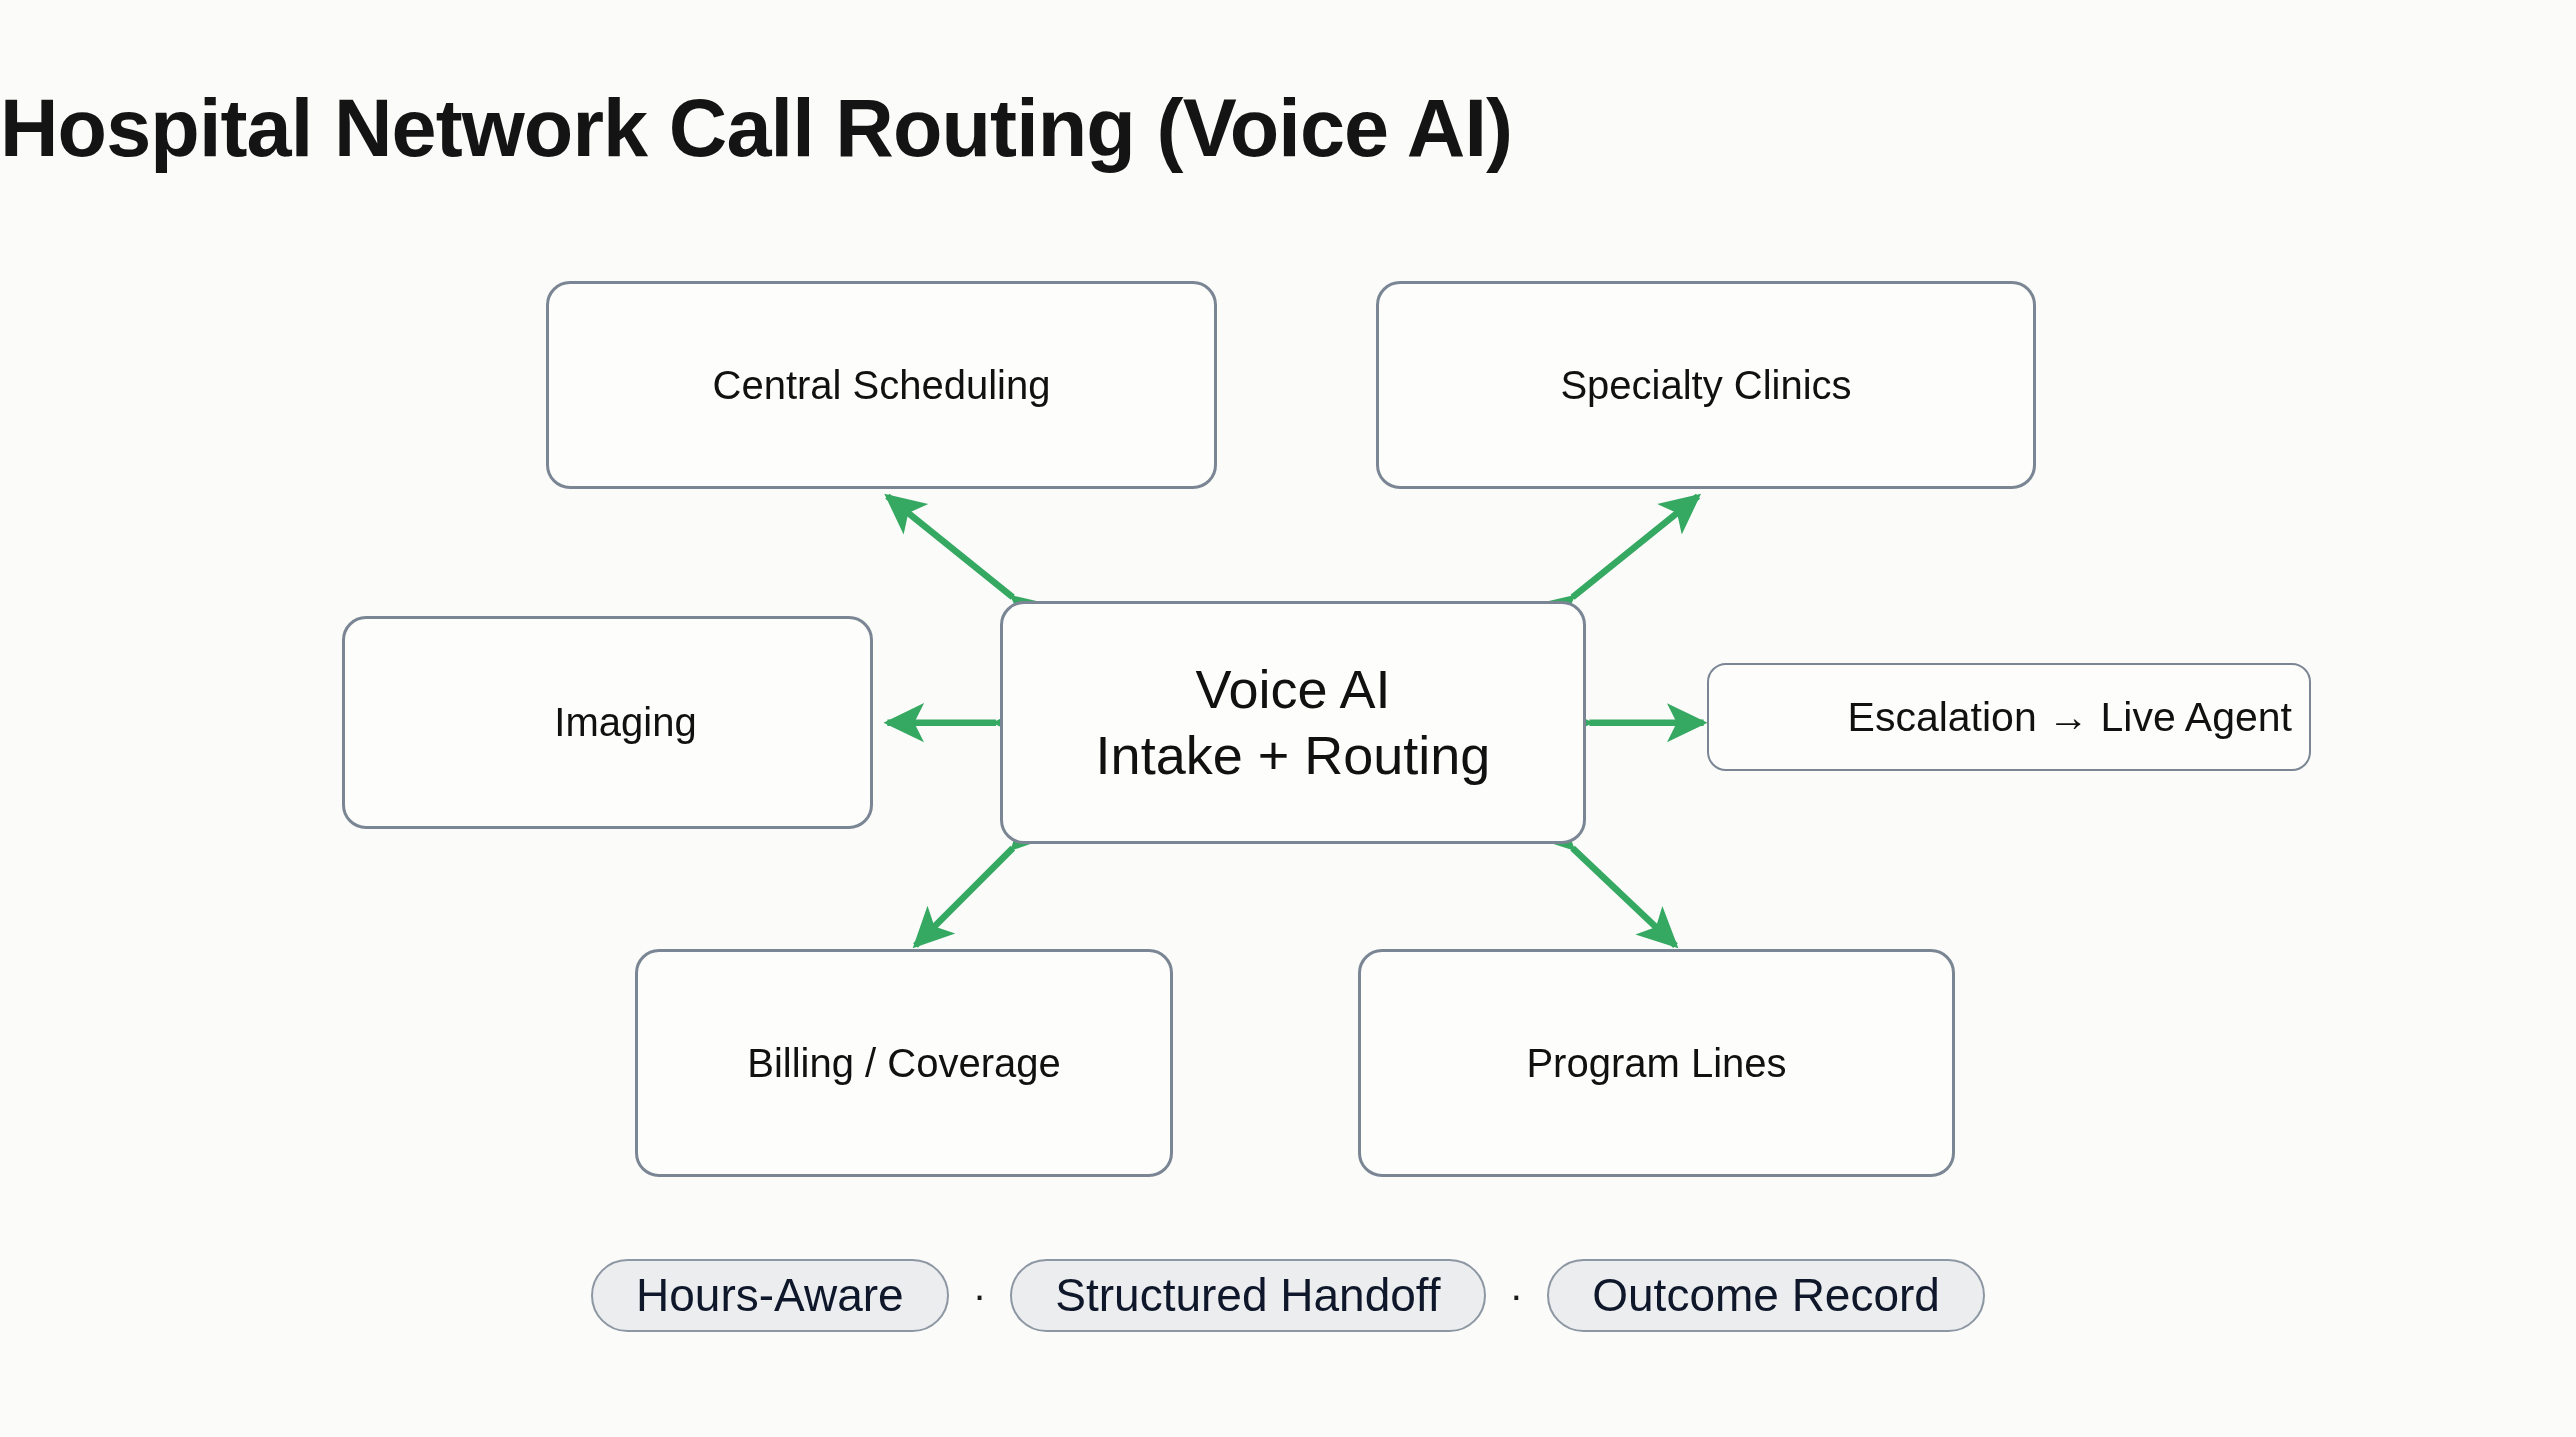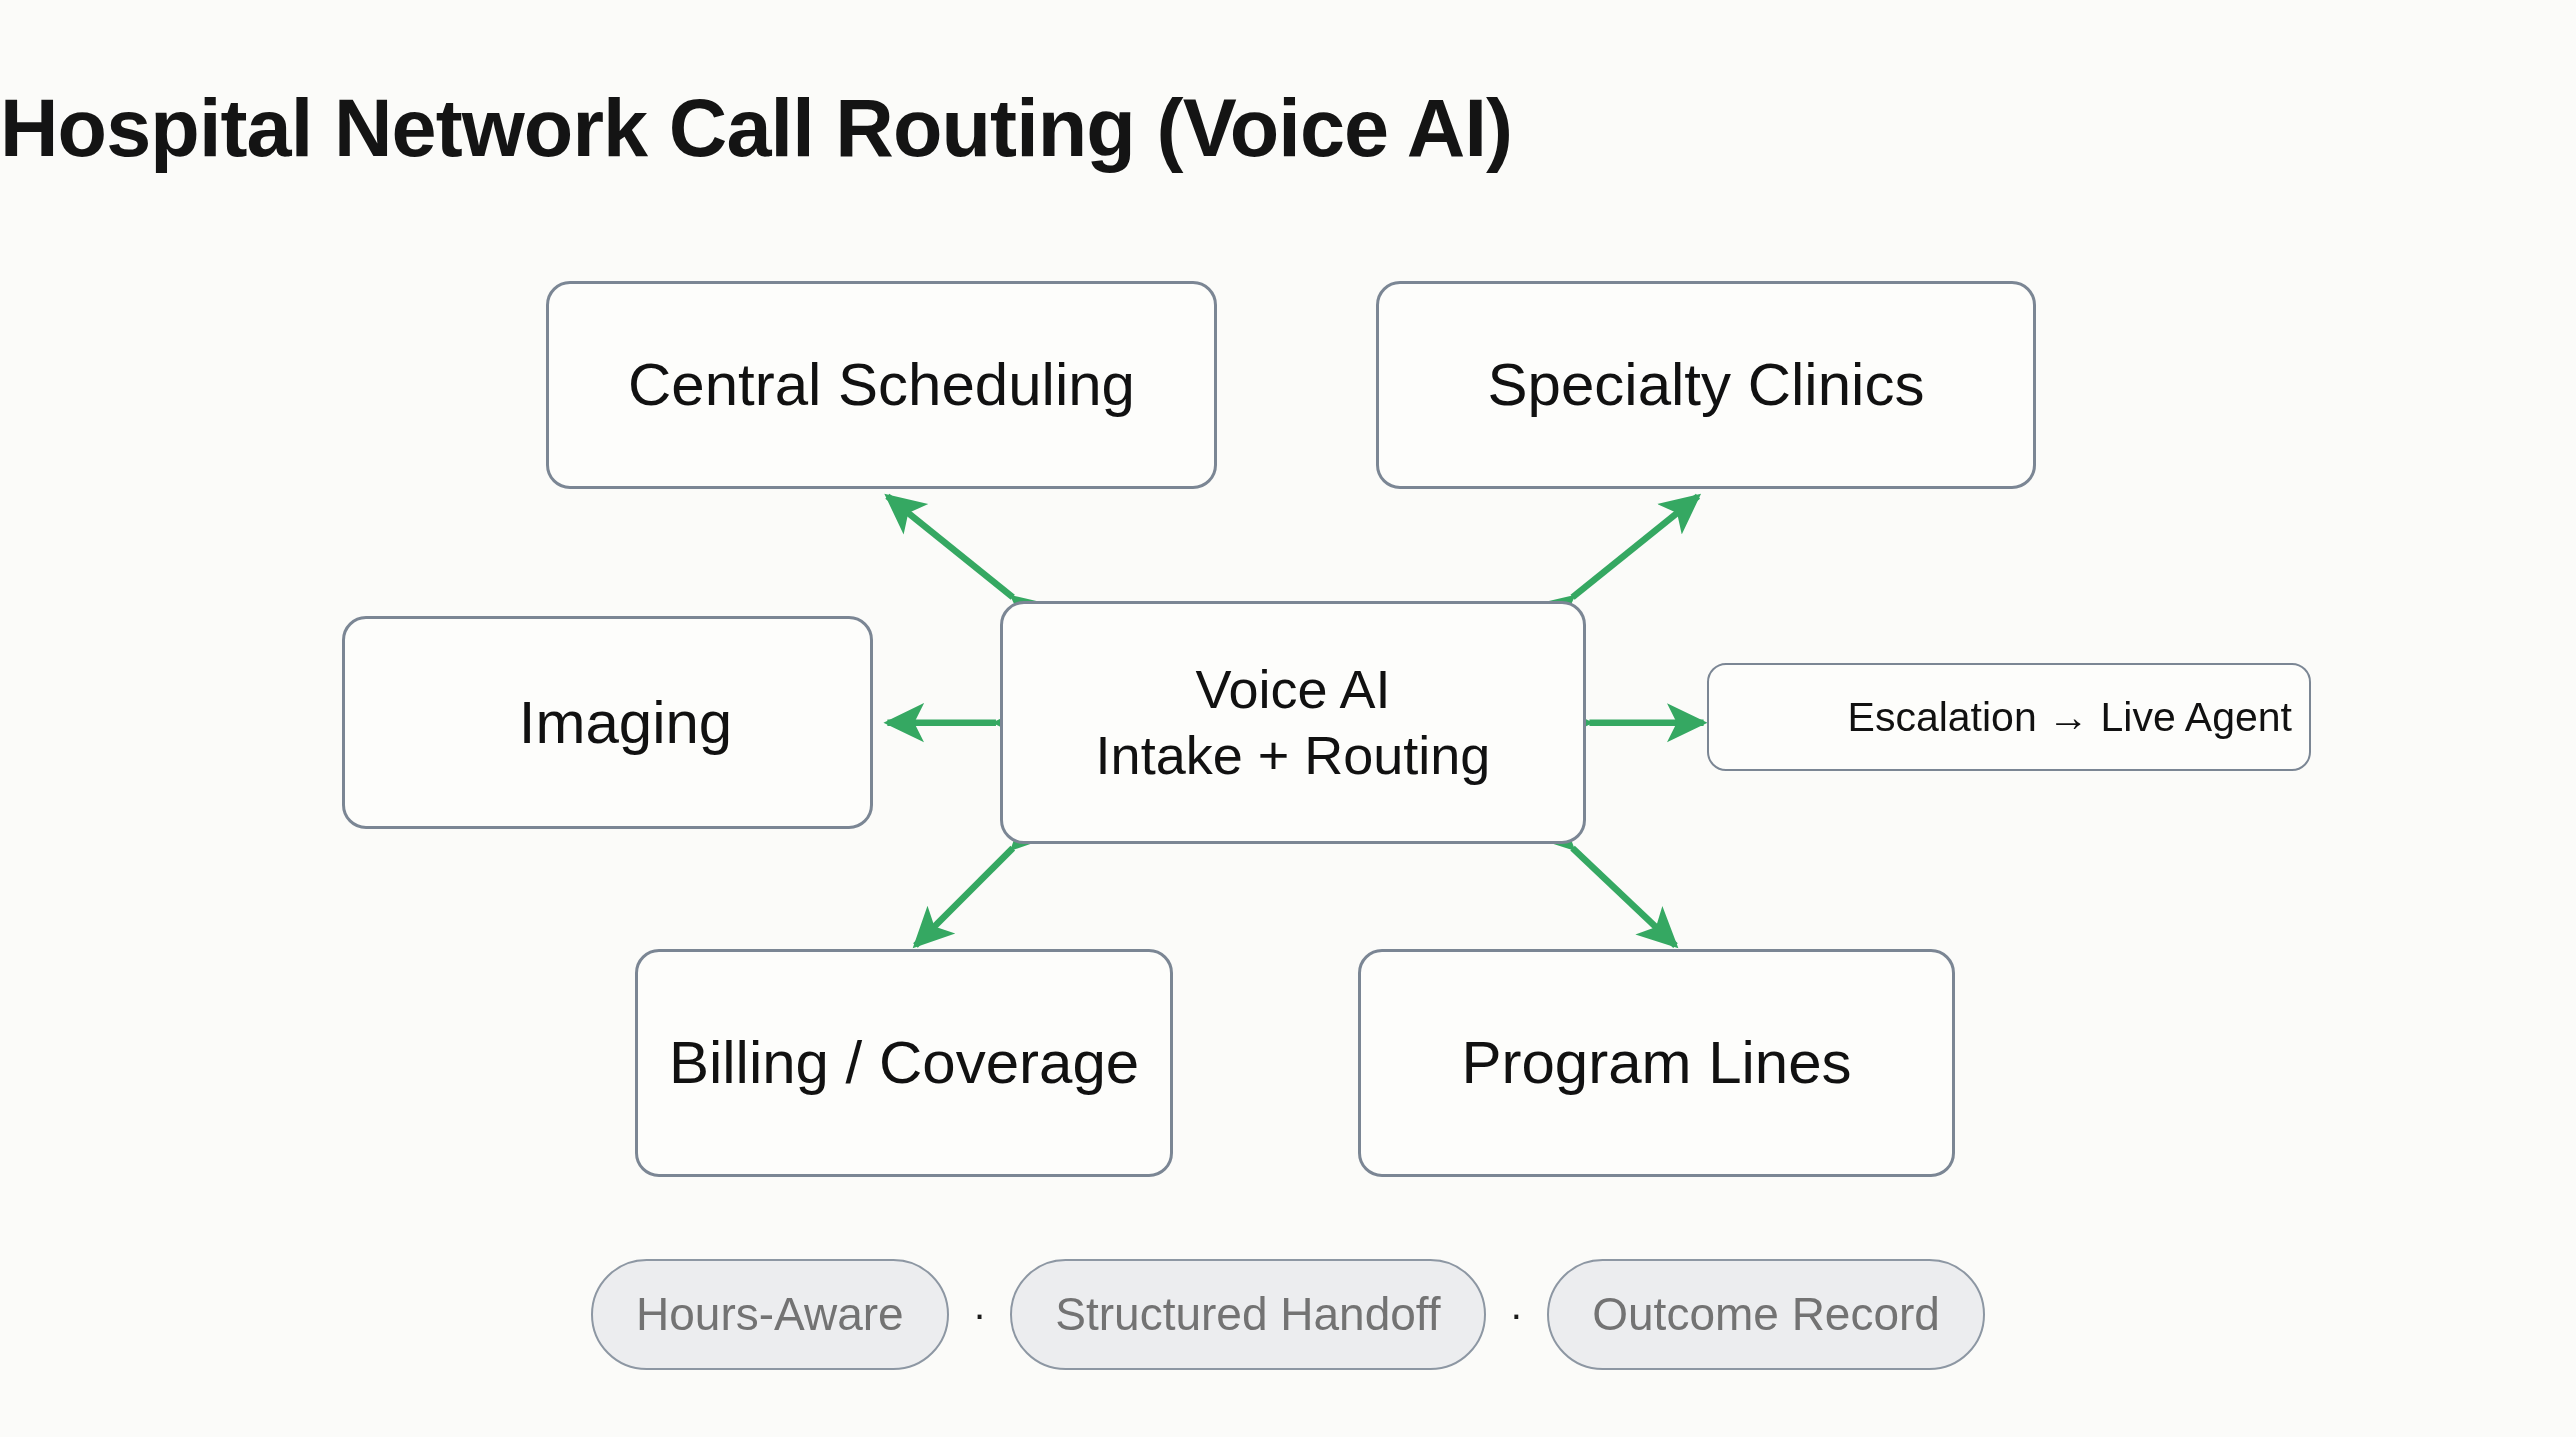--- a/index.html
+++ b/index.html
@@ -43,21 +43,21 @@
     position: absolute;
     box-sizing: border-box;
     background: #fdfdfb;
     border: 3.7px solid #7b8694;
     border-radius: 24px;
     display: flex;
     align-items: center;
     justify-content: center;
     text-align: center;
     color: #111111;
-    font-size: 60px;
+    font-size: 40px;
     line-height: 1.22;
     font-weight: 400;
   }
   .node.small {
     font-size: 41px;
     border-radius: 19px;
     border-width: 2.8px;
   }
   .node.center {
     font-size: 54px;
@@ -74,24 +74,24 @@
     display: flex;
     align-items: center;
     justify-content: center;
     gap: 0px;
   }
   .pill {
     box-sizing: border-box;
     background: #ecedef;
     border: 2.8px solid #8d97a3;
     border-radius: 935px;
-    padding: 28px 43px;
+    padding: 9px 43px;
     font-size: 46px;
     line-height: 1.1;
-    color: #737373;
+    color: #0f172a;
     white-space: nowrap;
   }
   .pill-sep {
     font-size: 41px;
     color: #1a1a1a;
     padding: 0 24px;
     line-height: 1;
   }
 </style>
 </head>

